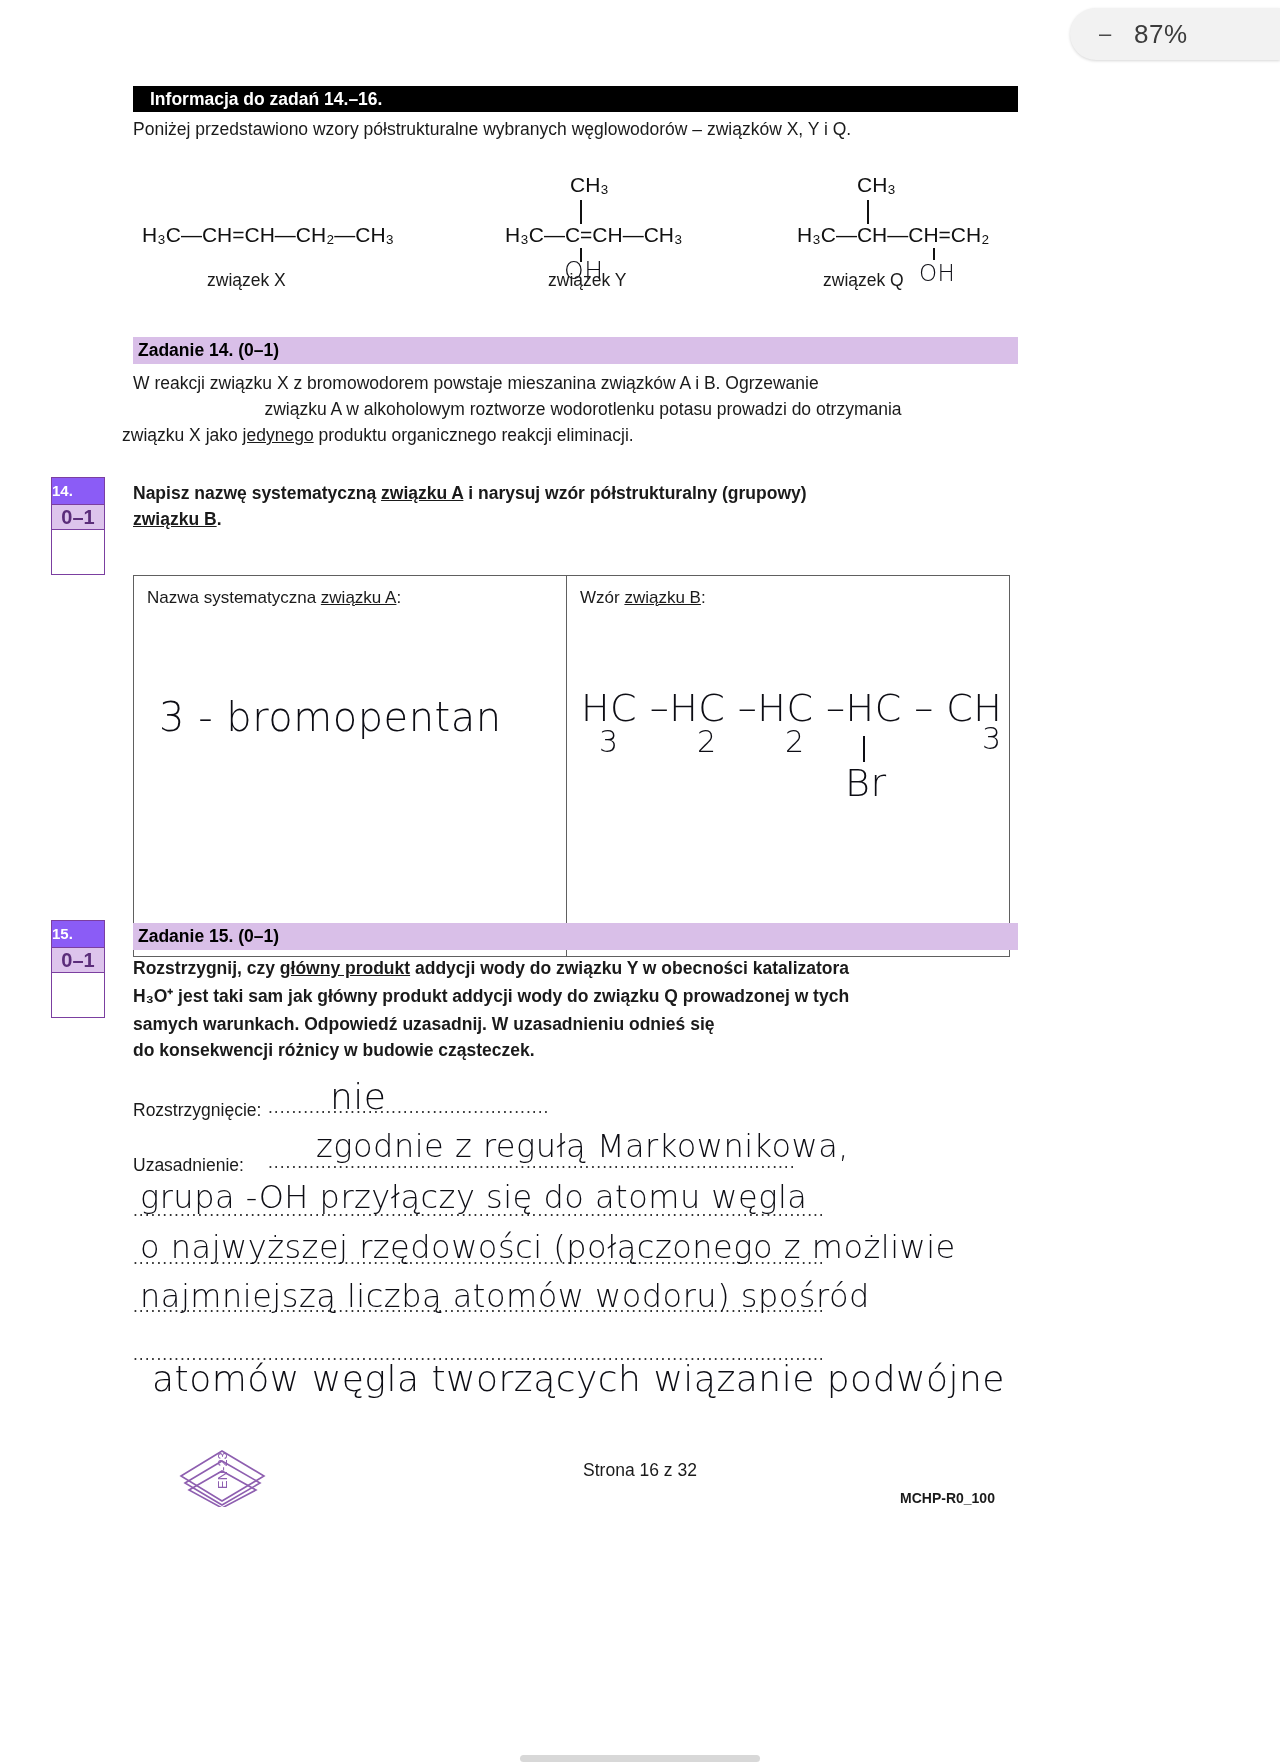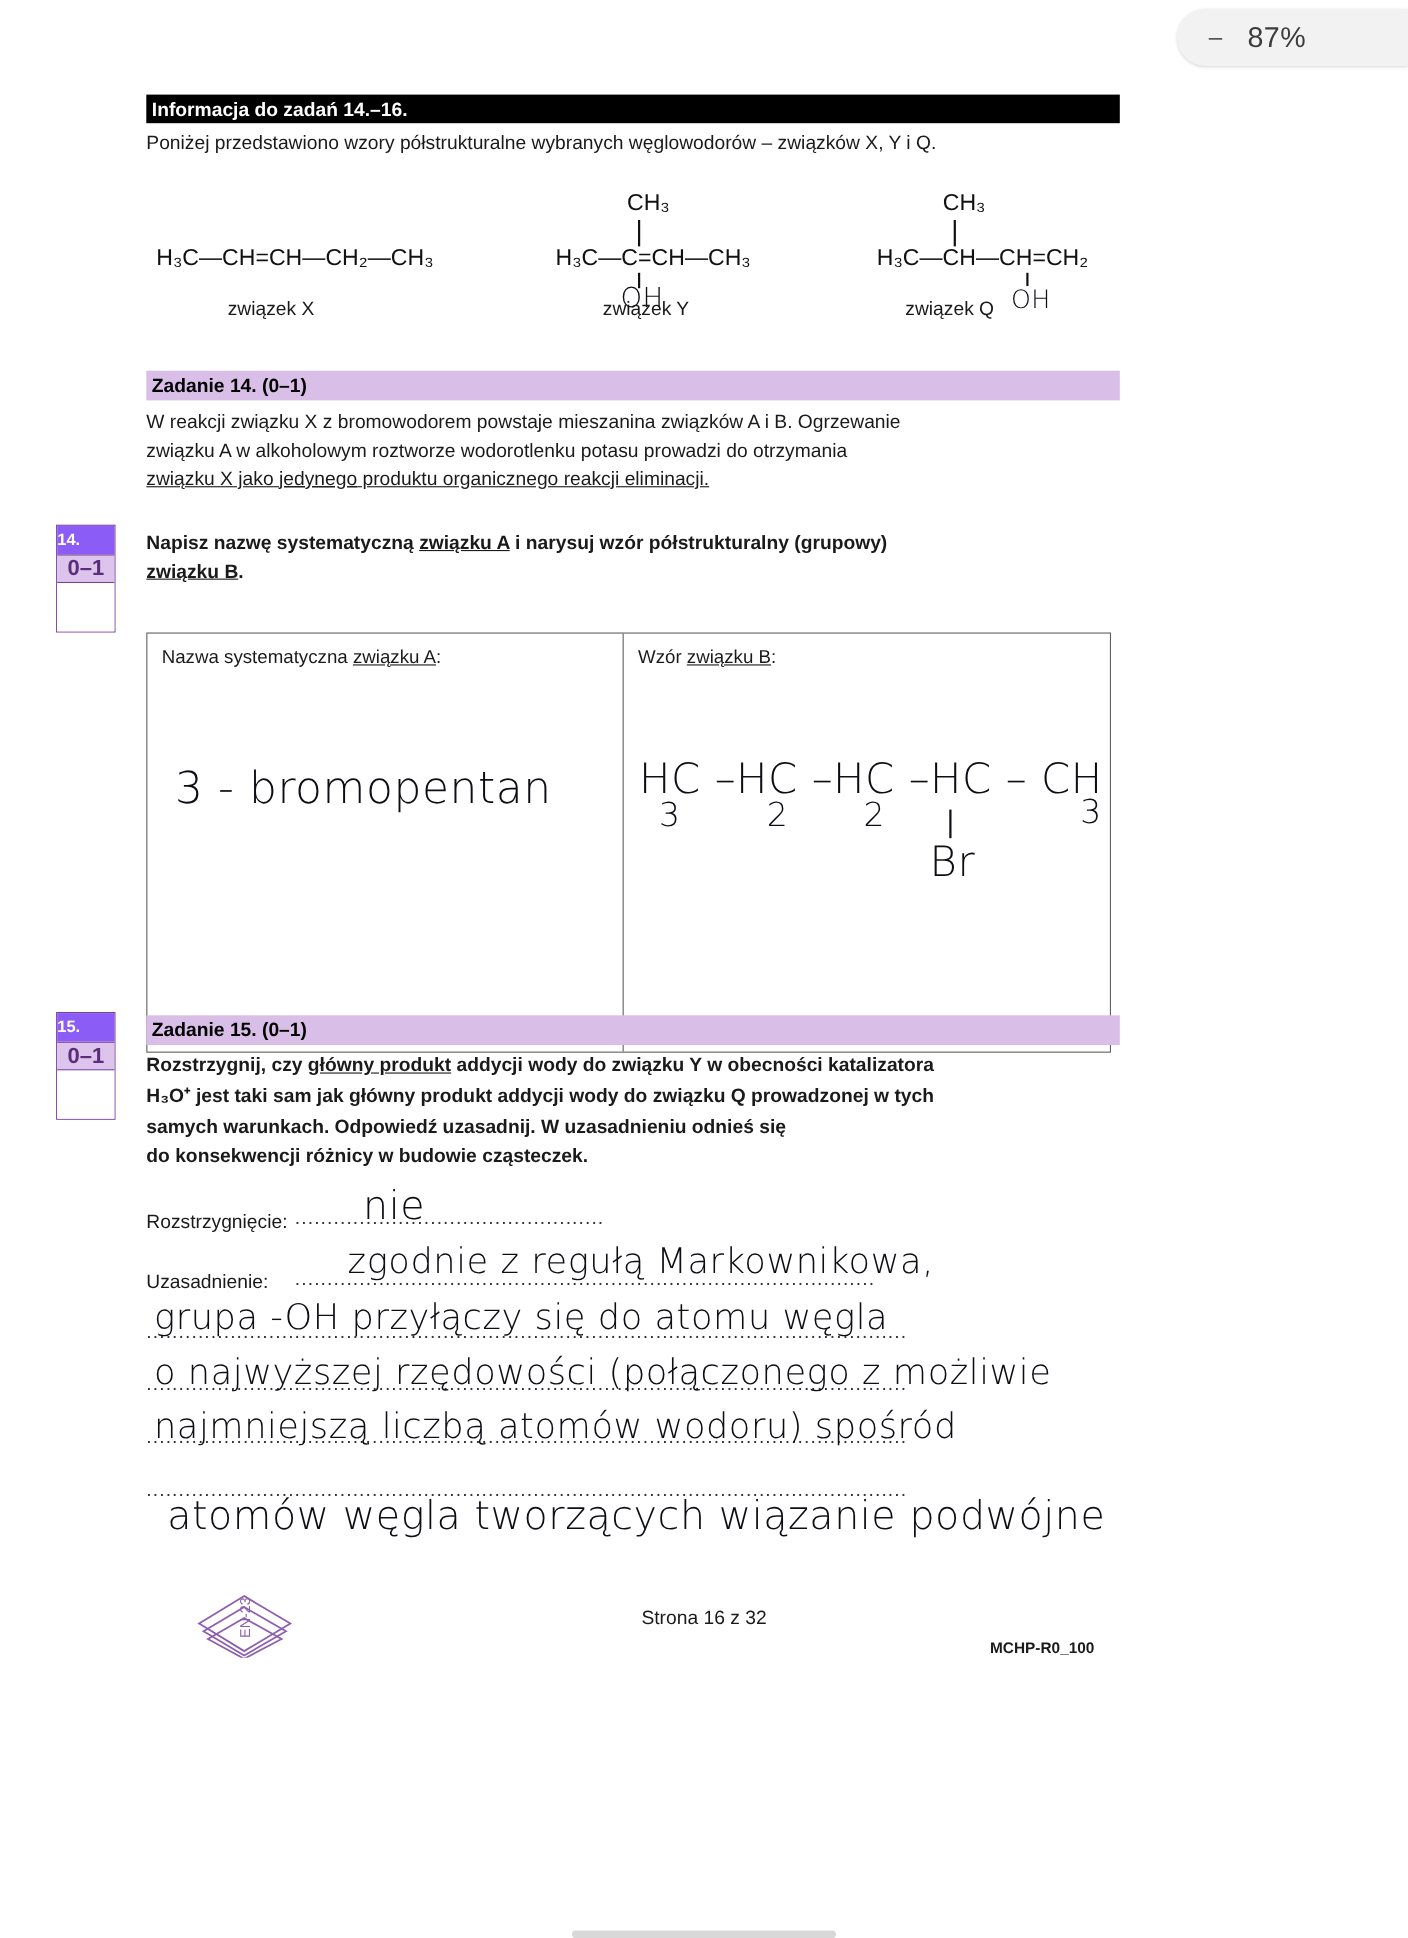--- a/index.html
+++ b/index.html
@@ -53,21 +53,21 @@
   
   #info-banner {
     position: absolute;
     left: 133px; top: 86px;
     width: 885px; height: 26px;
     background: #000000;
     color: #ffffff;
     font-weight: bold;
     font-size: 17.5px;
     line-height: 26px;
-    padding-left: 5px;
+    padding-left: 17px;
   }
   #info-text {
     position: absolute;
     left: 133px; top: 117px;
     width: 900px;
     font-size: 17.5px;
     color: #1a1a1a;
     line-height: 1.45;
   }
 
@@ -250,22 +250,22 @@
         <span>H₃C—CH—CH=CH₂</span>
       </div>
       <div class="bond-v" style="left:800px; top:88px; height:12px;"></div>
       <div class="hand" style="left:786px; top:100px; font-size:23px;">OH</div>
       <div class="struct-label" style="left:690px; top:110px;">związek Q</div>
     </div>
 
     <div class="task-banner" style="left:133px; top:337px; width:885px;">Zadanie 14. (0–1)</div>
 
     <div class="body-text" style="left:133px; top:370px; width:900px;">W reakcji związku X z bromowodorem powstaje mieszanina związków A i B. Ogrzewanie</div>
-    <div class="body-text" style="left:133px; top:396px; width:900px;">związku A w alkoholowym roztworze wodorotlenku potasu prowadzi do otrzymania</div>
-    <div class="body-text" style="left:133px; top:422px; width:900px;text-decoration:underline;">
+    <div class="body-text" style="left:133px; top:396px; width:900px;text-align:center;">związku A w alkoholowym roztworze wodorotlenku potasu prowadzi do otrzymania</div>
+    <div class="body-text" style="left:122px; top:422px; width:900px;">
       <span>związku X jako </span><span class="u">jedynego</span><span> produktu organicznego reakcji eliminacji.</span>
     </div>
 
     <div class="score-box" style="left:51px; top:477px;">
       <div class="score-num">14.</div>
       <div class="score-range">0–1</div>
       <div class="score-blank"></div>
     </div>
 
     <div class="body-text bold" style="left:133px; top:480px; width:900px;">

